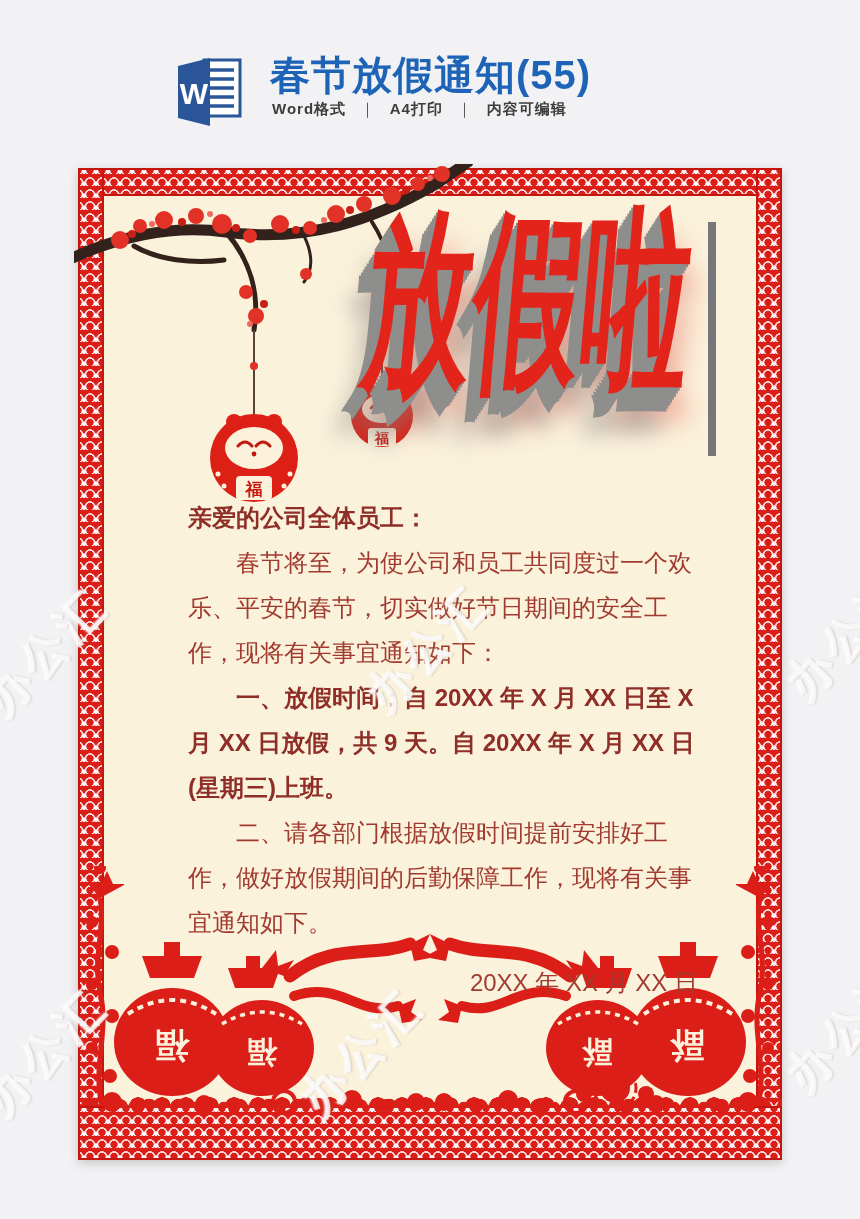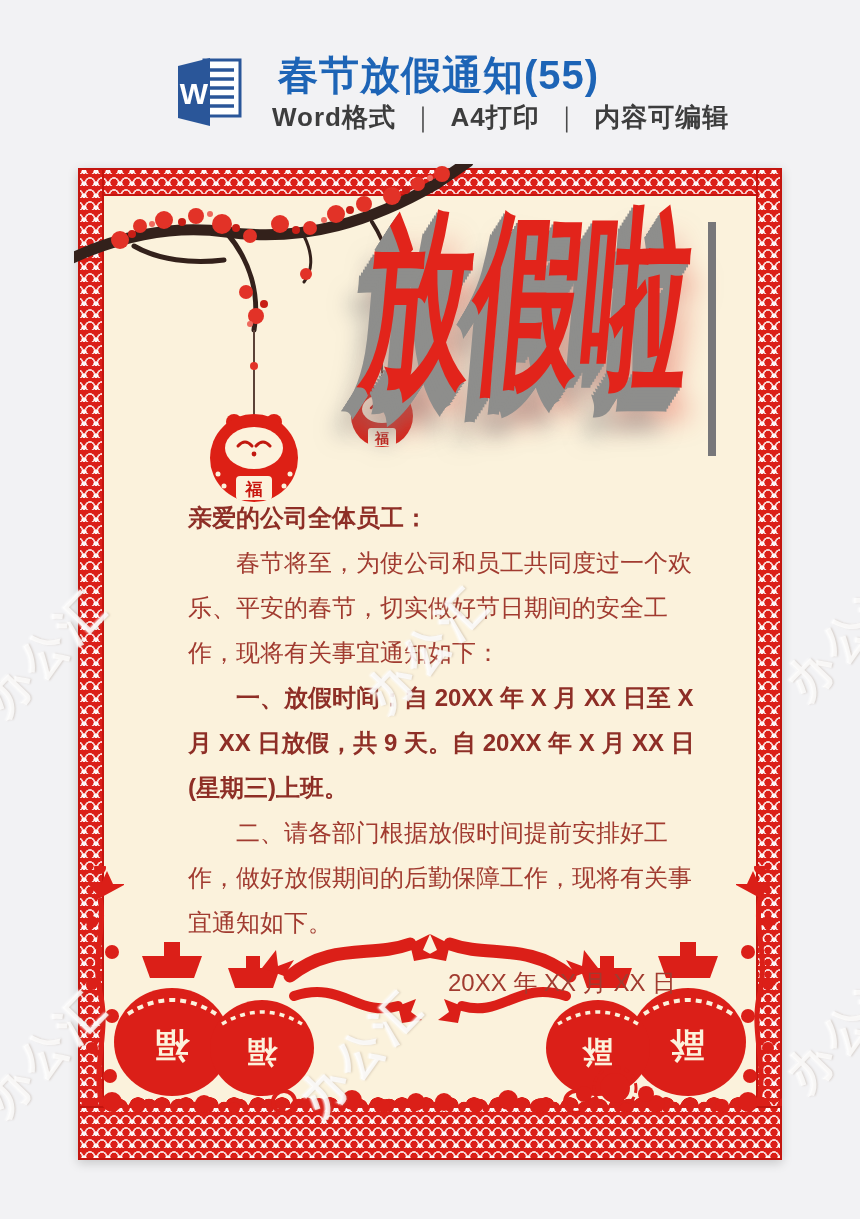--- a/index.html
+++ b/index.html
@@ -7,27 +7,27 @@
   body {
     position:relative;
     background:#f2f2f4;
     overflow:hidden;
     font-family:"Liberation Sans","DejaVu Sans",sans-serif;
   }
 
   
   .hdr-icon { position:absolute; left:168px; top:52px; width:80px; height:80px; }
   .hdr-title {
-    position:absolute; left:278px; top:48px;
+    position:absolute; left:270px; top:48px;
     font-size:40px; font-weight:bold; color:#1d64b6; letter-spacing:1px;
     white-space:nowrap;
   }
   .hdr-sub {
     position:absolute; left:272px; top:100px;
-    font-size:26px; font-weight:bold; color:#3d3d3d; letter-spacing:1px;
+    font-size:15px; font-weight:bold; color:#3d3d3d; letter-spacing:1px;
     white-space:nowrap;
   }
   .hdr-sub .sep { margin:0 14px; color:#4a4a4a; font-weight:normal; }
 
   
   .doc {
     position:absolute; left:78px; top:168px; width:704px; height:992px;
     background:#fbf2dc;
     box-shadow:0 3px 10px rgba(0,0,0,.18);
   }
@@ -78,21 +78,21 @@
   
   .content {
     position:absolute; left:94px; top:327px; width:524px; z-index:4;
     font-size:24px; line-height:45px; color:#a13b30;margin-left:16px;
   }
   .content p { margin:0; }
   .salutation { font-weight:bold; color:#8e2e26; }
   .para { text-indent:2em; }
   .b { font-weight:bold; color:#8e2e26; }
   .wish { font-weight:bold; color:#8e2e26; }
-  .sign-block { margin:14px 14px 0 auto; width:250px; text-align:left; line-height:48px; }
+  .sign-block { margin:14px 14px 0 auto; width:250px; text-align:right; line-height:48px; }
 
   
   .deco { position:absolute; z-index:3; pointer-events:none; }
   .plum { left:-4px; top:-4px; width:430px; height:340px; }
   .lant-left  { left:16px; bottom:46px; width:340px; height:200px; }
   .lant-right { right:16px; bottom:46px; width:340px; height:200px; transform:scaleX(-1); }
   .col-left  { left:2px; bottom:54px; width:44px; height:240px; }
   .col-right { right:2px; bottom:54px; width:44px; height:240px; transform:scaleX(-1); }
   .rosette { left:492px; bottom:56px; width:90px; height:46px; }
 

